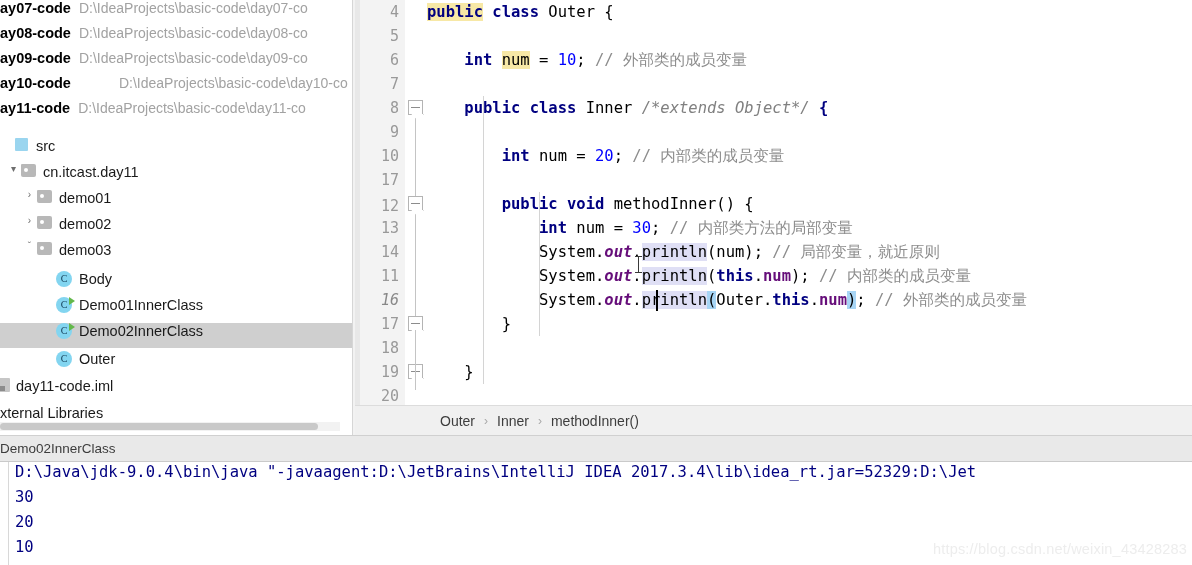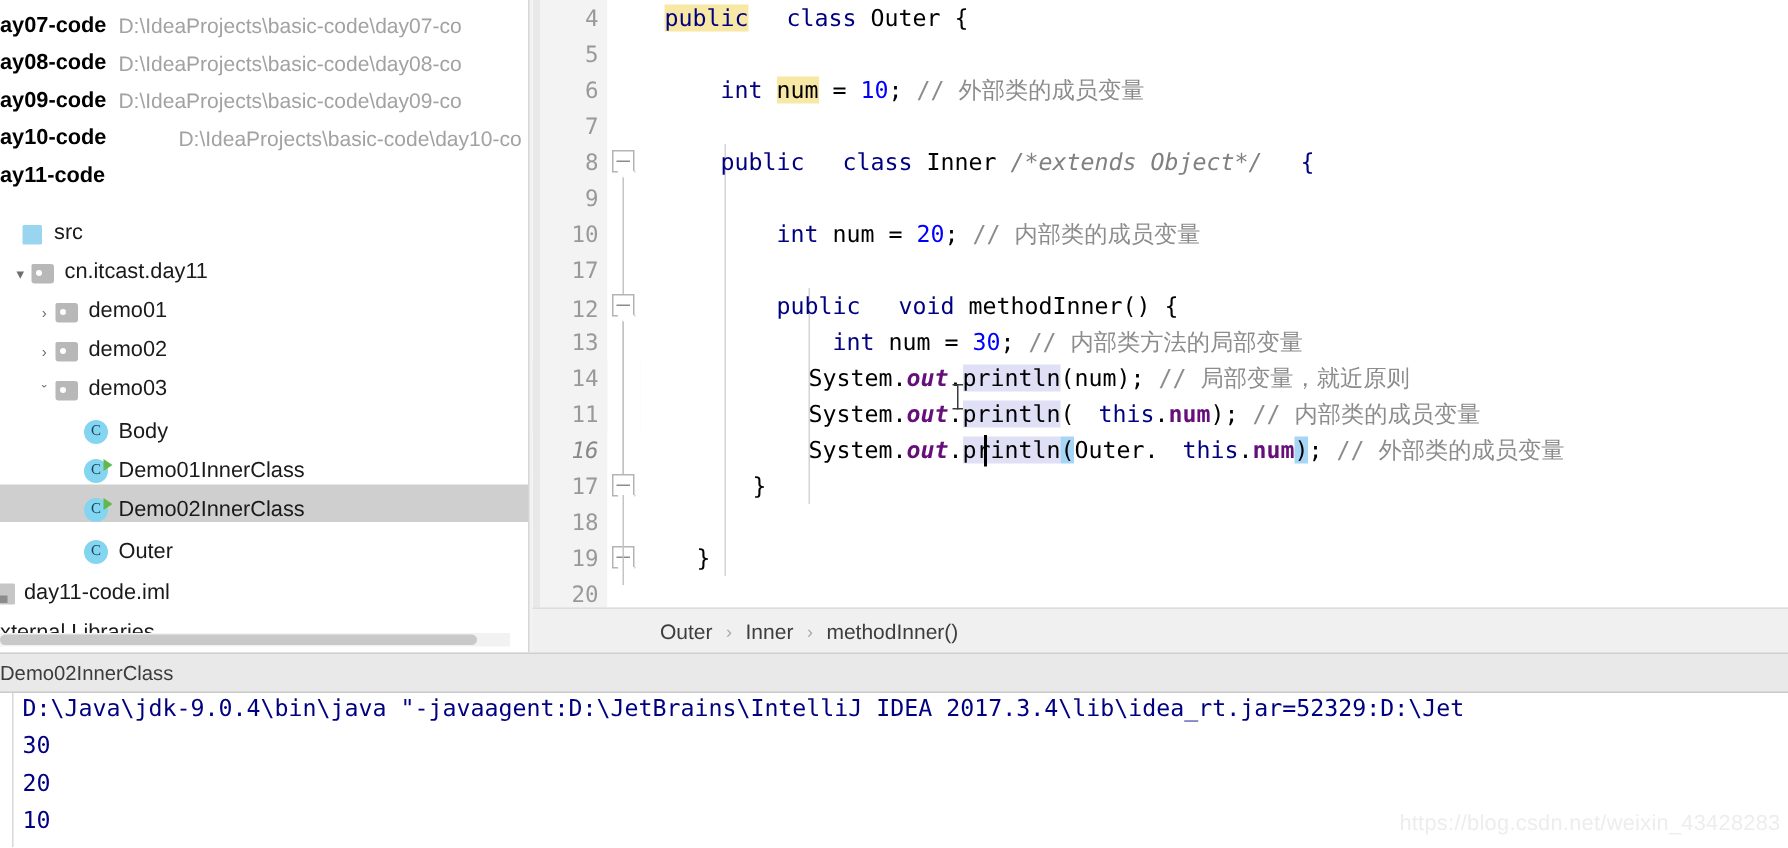--- a/index.html
+++ b/index.html
@@ -21,21 +21,21 @@
     position: absolute;
     left: 0; top: 0;
     width: 355px; height: 435px;
     background: #ffffff;
     overflow: hidden;
   }
   .tree-row {
     position: relative;
     height: 25px;
     display: flex;
-    align-items: flex-end;
+    align-items: flex-start;
     white-space: nowrap;
     font-size: 14.5px;
     color: #1a1a1a;
   }
   .tree-row.selected { background: #cfcfcf; }
   .tree-arrow {
     width: 15px;
     flex: 0 0 15px;
     text-align: center;
     font-size: 10px;
@@ -257,21 +257,21 @@
   }
 
   
   .indent-guide {
     position: absolute;
     width: 1px;
     background: #d4d4d4;
   }
 
   
-  .kw      { color: #000080; font-weight: normal; margin-left: 16px; }
+  .kw      { color: #000080; font-weight: bold; }
   .num     { color: #0000ff; }
   .cmt     { color: #8c8c8c; }
   .cmtblk  { color: #808080; font-style: italic; }
   .plain   { color: #000000; }
   .field   { color: #660e7a; font-weight: bold; font-style: italic; text-align: right; }
   .fieldp  { color: #660e7a; font-weight: bold; }
   .hl-ident{ background: #f7e8a6; }
   .hl-usage{ background: #dfdff5; }
   .hl-brace{ background: #a7d5f5; }
 
@@ -368,20 +368,21 @@
     <div class="tree-row ind0" style="top:50px;position:absolute;left:0;width:355px;">
       <span class="module-name">ay09-code</span>
       <span class="module-path">D:\IdeaProjects\basic-code\day09-co</span>
     </div>
     <div class="tree-row ind0" style="top:75px;position:absolute;left:0;width:355px;gap:40px;">
       <span class="module-name">ay10-code</span>
       <span class="module-path">D:\IdeaProjects\basic-code\day10-co</span>
     </div>
     <div class="tree-row ind0" style="top:100px;position:absolute;left:0;width:355px;">
       <span class="module-name">ay11-code</span>
+      <span class="module-path">D:\IdeaProjects\basic-code\day11-co</span>
     </div>
 
     <div class="tree-row" style="top:138px;position:absolute;left:0;width:355px;padding-left:0px;">
       <span class="tree-spacer"></span>
       <span class="icon-src"></span>
       <span>src</span>
     </div>
 
     <div class="tree-row" style="top:164px;position:absolute;left:0;width:355px;padding-left:6px;">
       <span class="tree-arrow">▾</span>

